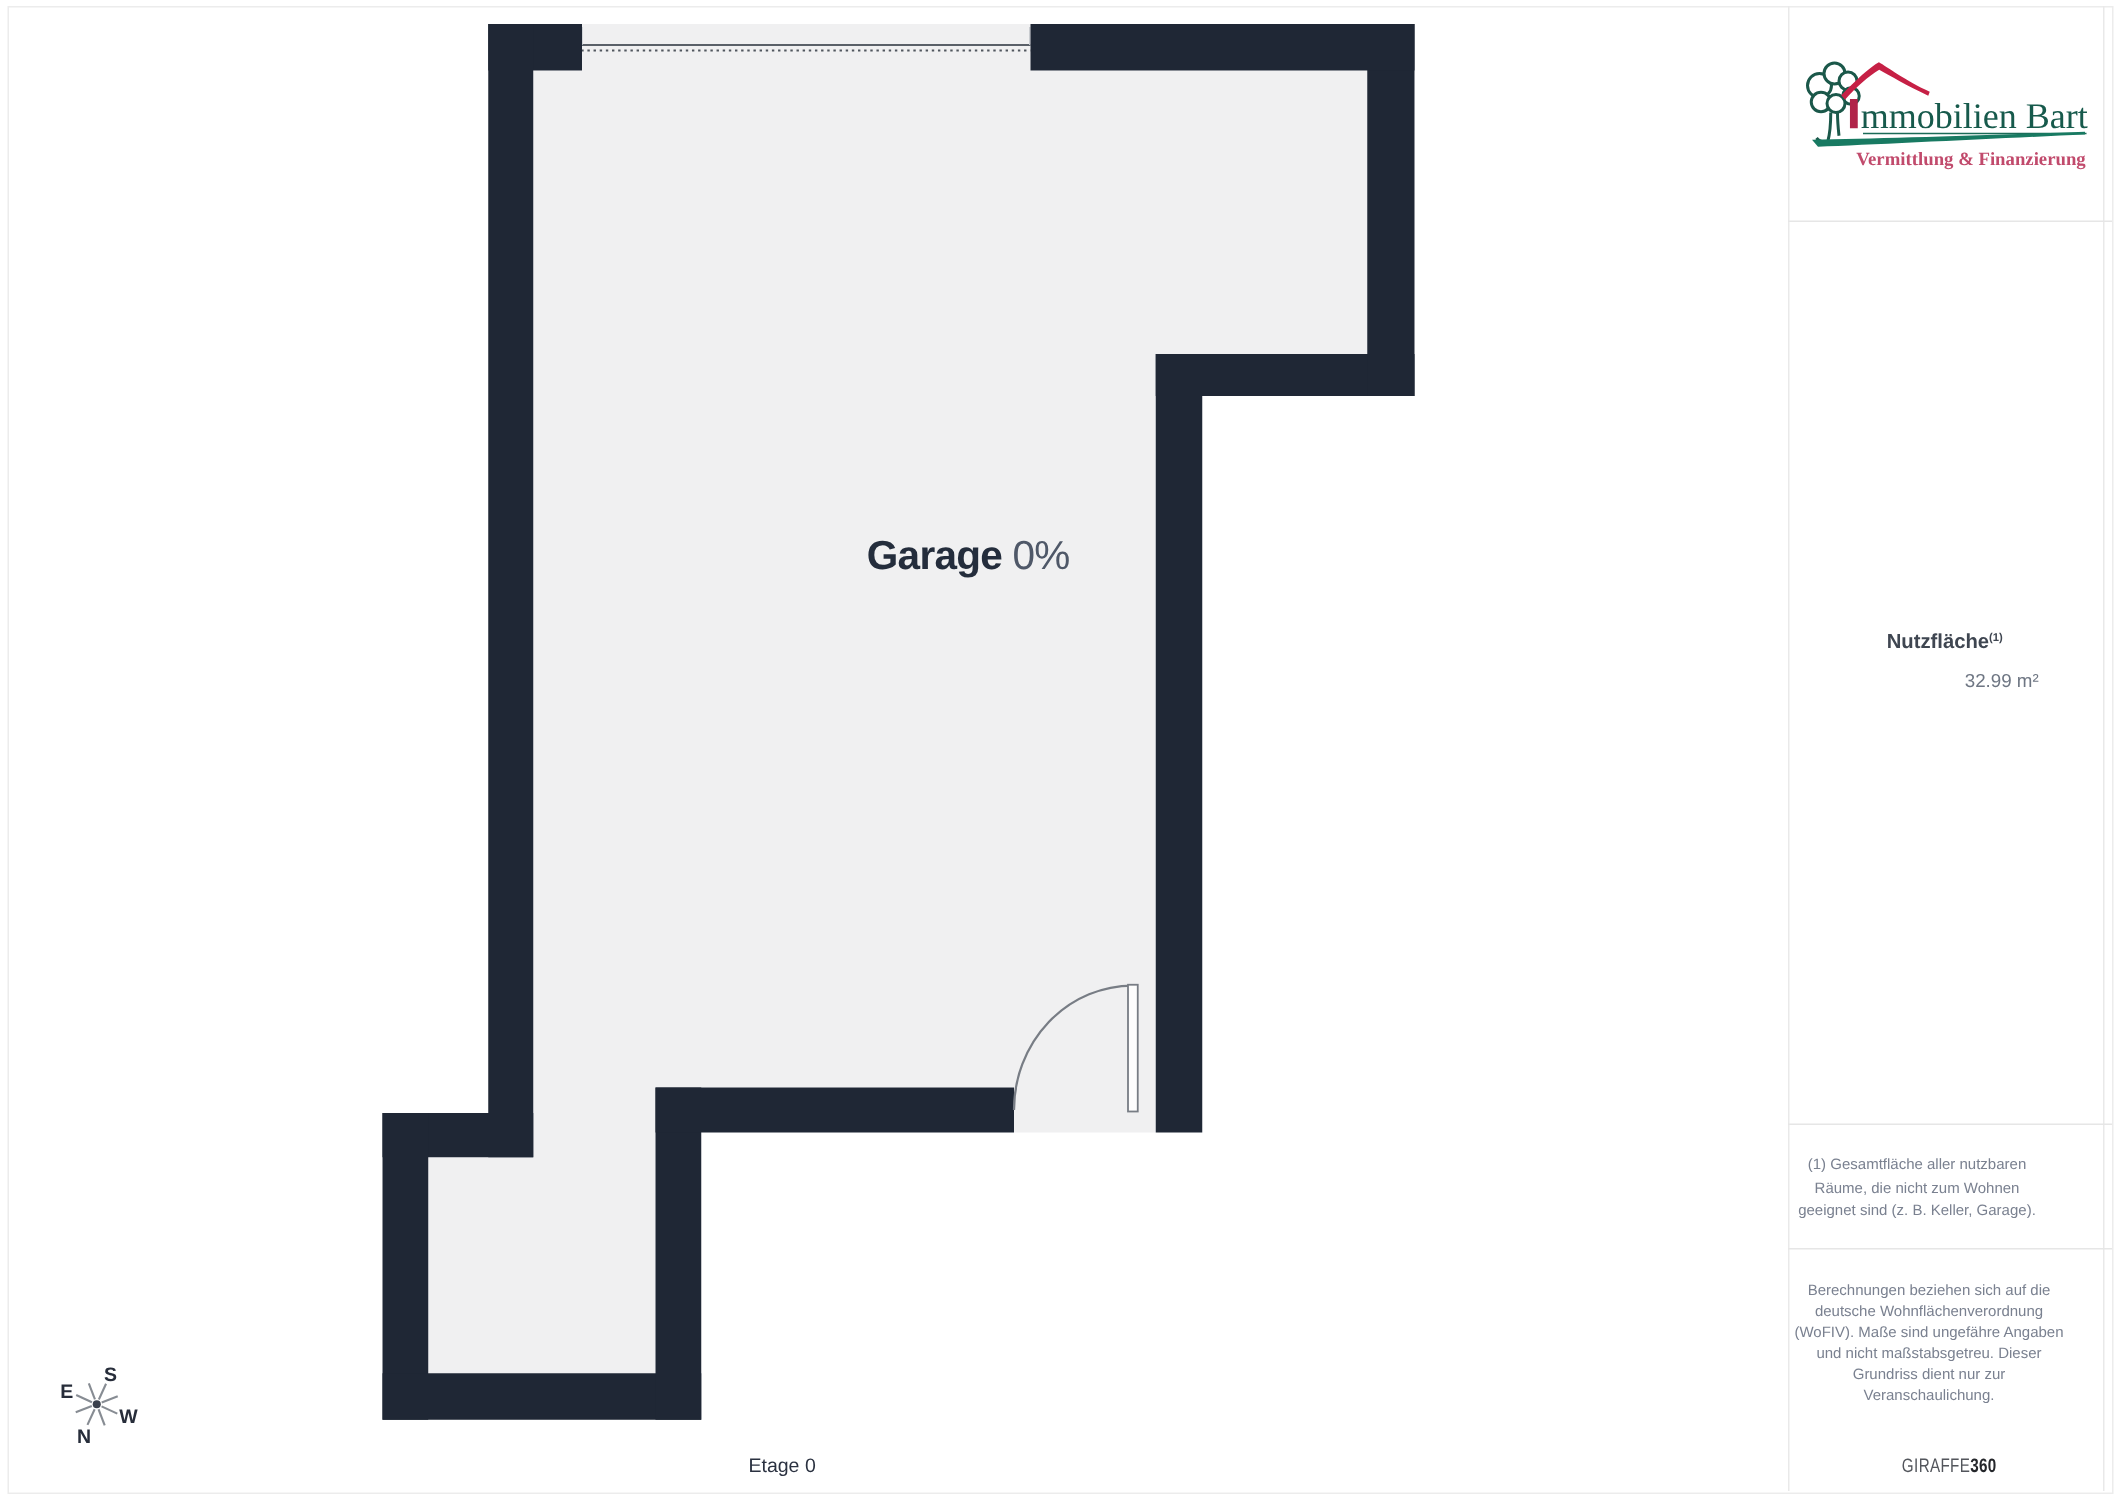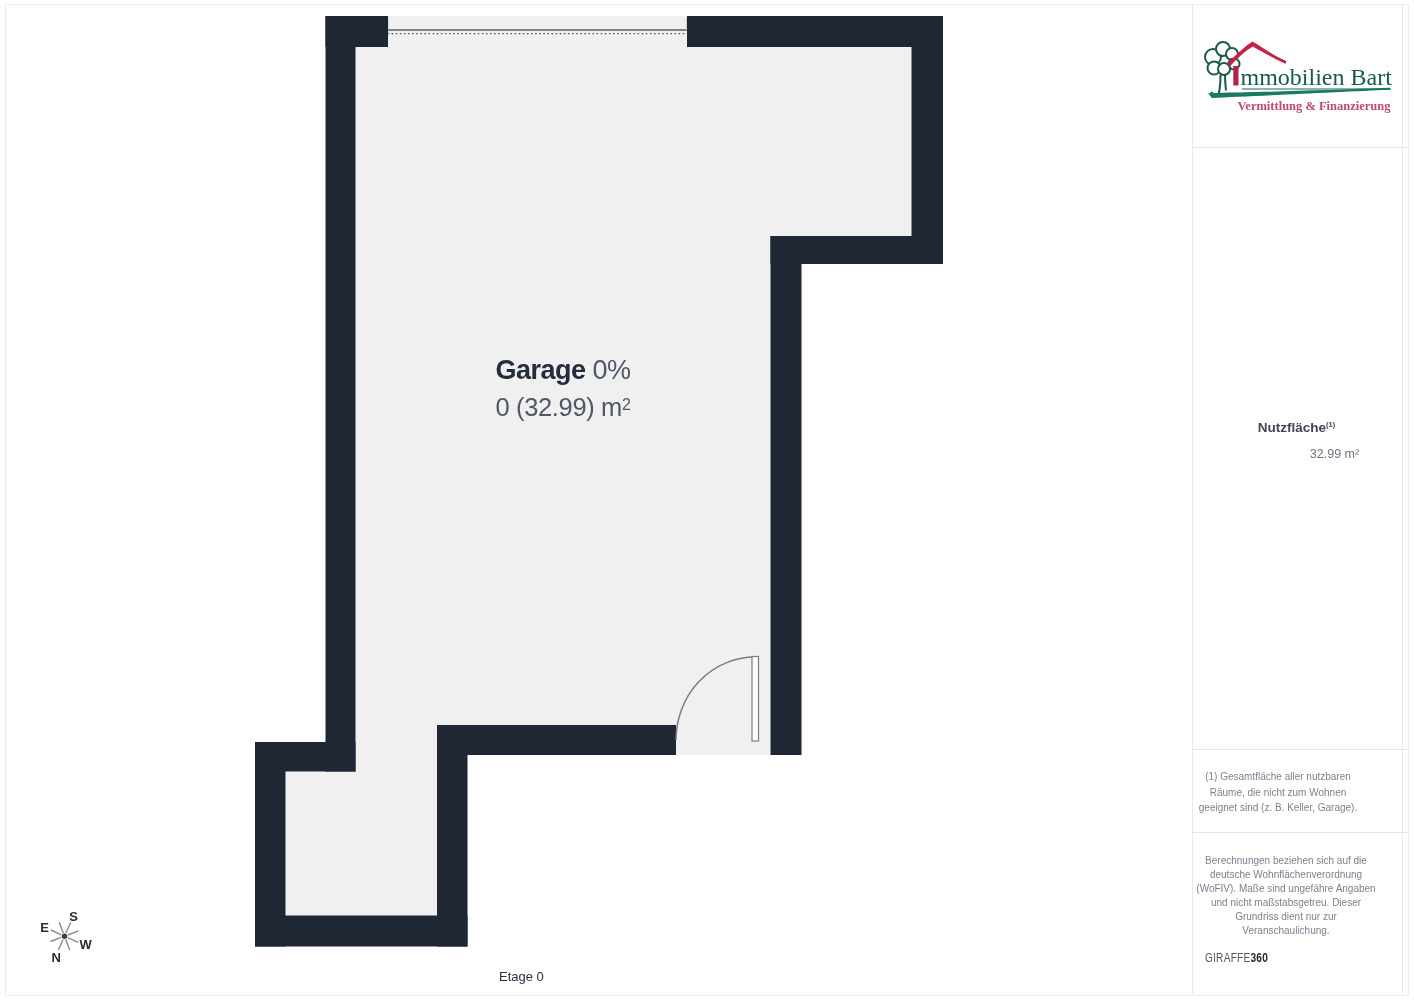--- a/index.html
+++ b/index.html
@@ -64,23 +64,22 @@
   <circle cx="64.5" cy="936.2" r="2.7" fill="#3a404c"></circle>
 
   <g fill="#272d3a" font-family="Liberation Sans, sans-serif" font-size="13" font-weight="bold" text-anchor="middle">
     <text x="73.6" y="920.9">S</text>
     <text x="44.5" y="931.9">E</text>
     <text x="85.7" y="948.7">W</text>
     <text x="56.1" y="961.7">N</text>
   </g>
 </svg>
 
-<div class="abs" style="left:413px;top:354px;width:300px;text-align:center;line-height:33.5px;">
+<div class="abs" style="left:413px;top:354px;width:300px;text-align:right;line-height:33.5px;">
   <div style="font-size:27px;letter-spacing:-0.5px;color:#4f5868;"><b style="color:#242d3c;">Garage</b>&nbsp;0%</div>
-  <div style="font-size:25.5px;letter-spacing:-0.35px;color:#4f5868;">0 (32.99) m<span style="font-size:16px;vertical-align:6px;">2</span></div>
 </div>
 
 <div class="abs" style="left:499px;top:969px;width:200px;text-align:left;font-size:13px;font-weight:normal;color:#2a3140;">Etage 0</div>
 
 <div class="abs" style="left:1192px;top:4px;width:209px;height:990px;border-left:1px solid #e9e9e9;border-right:1px solid #e9e9e9;"></div>
 
 <div class="abs" style="left:1192px;top:147px;width:216px;height:1px;background:#e6e6e6;"></div>
 
 <div class="abs" style="left:1192px;top:749px;width:216px;height:1px;background:#e6e6e6;"></div>
 
@@ -113,15 +112,15 @@
 </svg>
 
 <div class="abs" style="left:1192px;top:415.5px;width:209px;text-align:center;font-size:13.5px;font-weight:bold;color:#3f4651;line-height:18px;">Nutzfläche<span style="font-size:7.5px;font-weight:bold;vertical-align:5px;">(1)</span></div>
 
 <div class="abs" style="left:1192px;top:445.5px;width:209px;text-align:center;font-size:12.5px;color:#6e7683;line-height:16px;padding-left:38px;">32.99 m²</div>
 
 <div class="abs" style="left:1192px;top:769px;width:172px;text-align:center;font-size:10px;line-height:15.5px;color:#7a8190;">(1) Gesamtfläche aller nutzbaren<br>Räume, die nicht zum Wohnen<br>geeignet sind (z. B. Keller, Garage).</div>
 
 <div class="abs" style="left:1192px;top:854px;width:188px;text-align:center;font-size:10px;line-height:13.9px;color:#7a8190;">Berechnungen beziehen sich auf die<br>deutsche Wohnflächenverordnung<br>(WoFIV). Maße sind ungefähre Angaben<br>und nicht maßstabsgetreu. Dieser<br>Grundriss dient nur zur<br>Veranschaulichung.</div>
 
-<div class="abs" style="left:1195.5px;top:948px;width:209px;line-height:17px;"><span style="display:inline-block;transform:scaleX(0.78);transform-origin:center;font-size:13px;letter-spacing:0.3px;color:#53565c;">GIRAFFE<b style="color:#25272b;">360</b></span></div>
+<div class="abs" style="left:1195.5px;top:968px;width:209px;text-align:center;line-height:17px;"><span style="display:inline-block;transform:scaleX(0.78);transform-origin:center;font-size:13px;letter-spacing:0.3px;color:#53565c;">GIRAFFE<b style="color:#25272b;">360</b></span></div>
 
 </div>
 
 </body></html>

